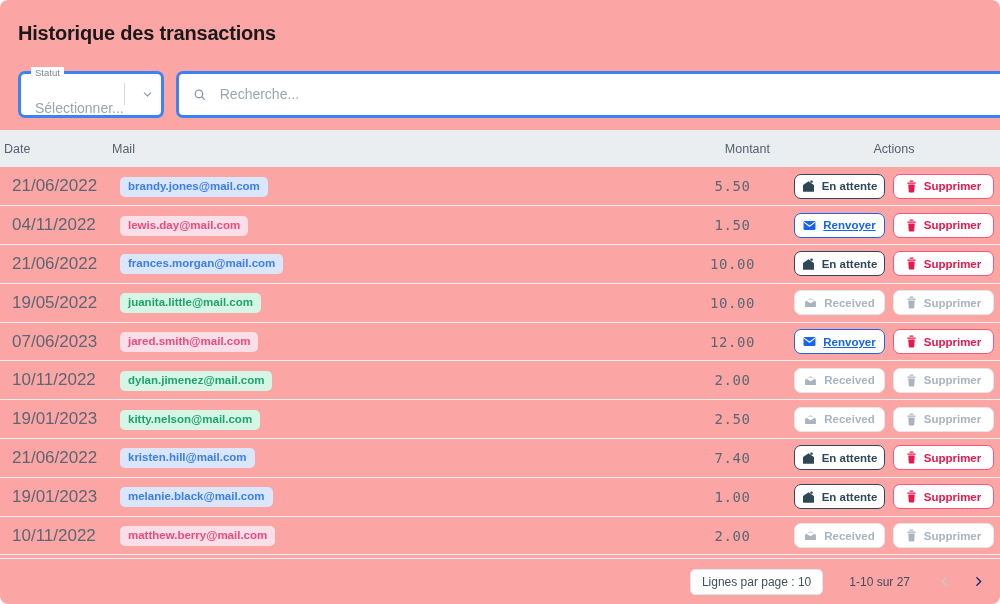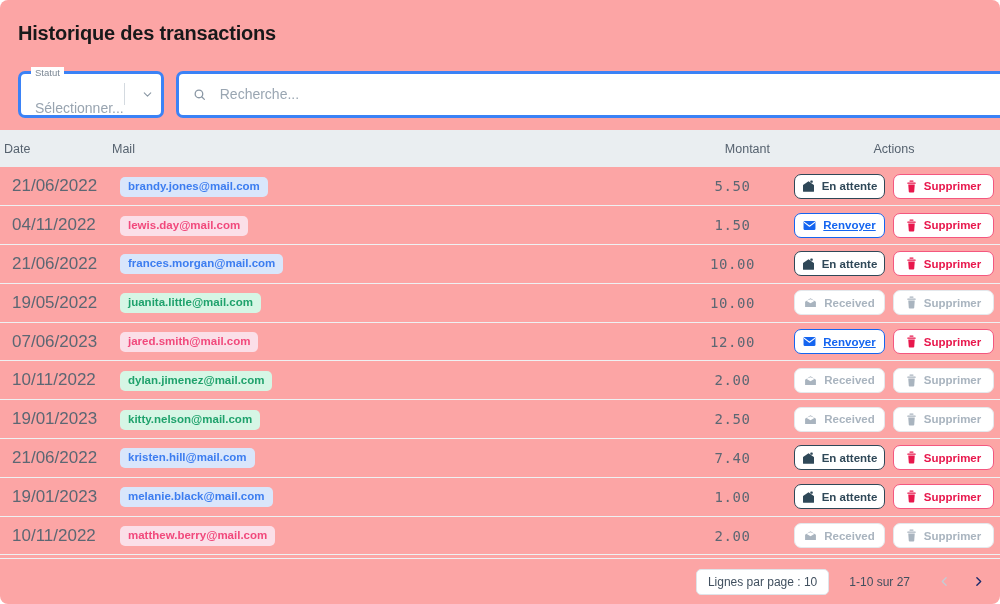--- a/index.html
+++ b/index.html
@@ -189,20 +189,21 @@
     align-items: center;
     padding: 0 11px;
     font-size: 12px;
     color: #41505f;
     cursor: pointer;
     background: #fff;
   }
   .range-label {
     font-size: 12px;
     color: #41505f;
+    margin-left: 6px;
   }
   .pager { display: flex; align-items: center; gap: 14px; padding-left: 4px; }
   .pg-btn {
     width: 20px; height: 20px;
     display: flex; align-items: center; justify-content: center;
     cursor: pointer;
   }
   .pg-disabled { color: #c3ccd5; cursor: default; }
   .pg-active { color: #1a2a6c; }
 </style>

